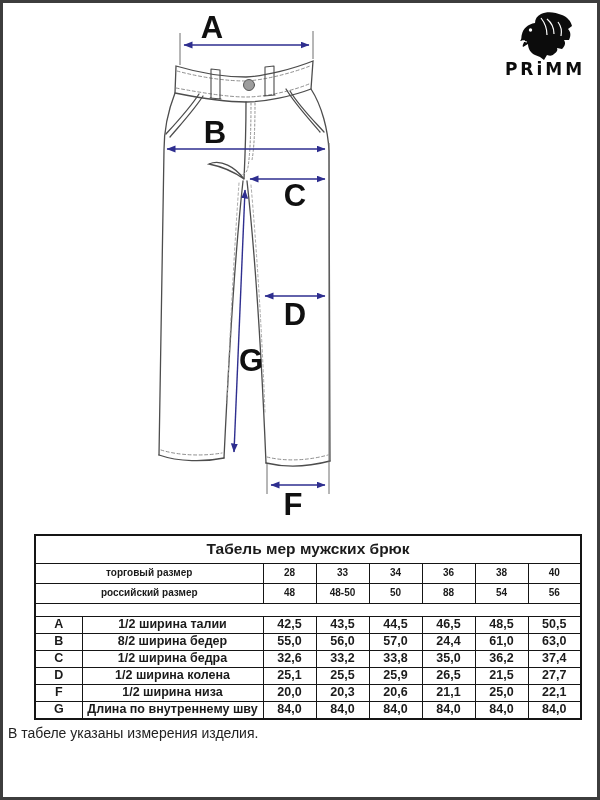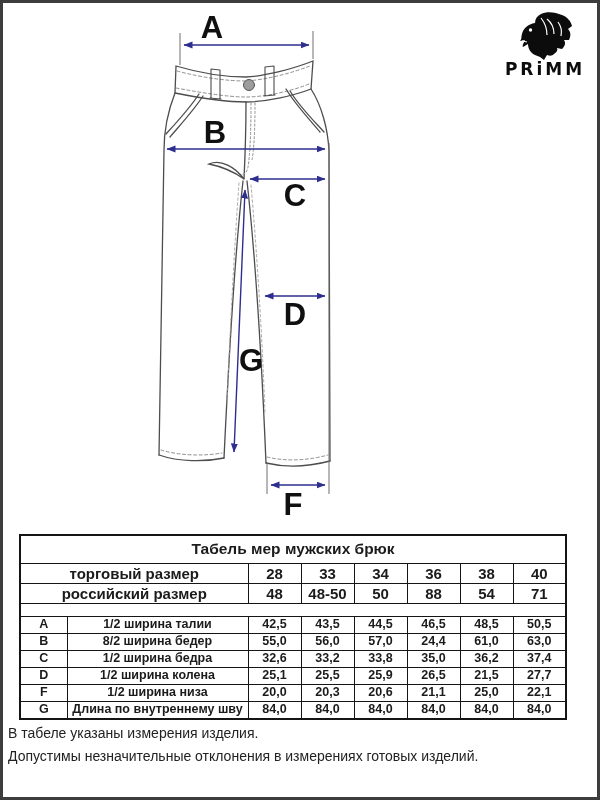--- a/index.html
+++ b/index.html
@@ -6,28 +6,28 @@
   .page{
     position:relative;width:600px;height:800px;box-sizing:border-box;
     background:#ffffff;border:3px solid #3d3d3d;overflow:hidden;
     font-family:"Liberation Sans",sans-serif;
   }
   .diagram-svg{position:absolute;left:0;top:0;}
   .logo-svg{position:absolute;left:494px;top:8px;}
   .logo-wordmark{font-family:"DejaVu Sans","Liberation Sans",sans-serif;font-weight:bold;font-size:17px;letter-spacing:3px;fill:#0c0c0c;}
   .dim-letter{font-family:"Liberation Sans",sans-serif;font-weight:bold;font-size:31px;fill:#101010;}
   .size-table{
-    position:absolute;left:16px;top:531px;width:546px;
+    position:absolute;left:31px;top:531px;width:546px;
     border-collapse:collapse;table-layout:fixed;
     border:2.5px solid #151515;
     font-weight:bold;color:#1b1b1b;
   }
   .size-table td{border:1.5px solid #151515;text-align:center;vertical-align:middle;padding:0;line-height:1.05;}
   .size-table tr.title-row td{height:27px;font-size:15.5px;}
-  .size-table tr.hdr-row td{height:19px;font-size:15px;}
+  .size-table tr.hdr-row td{height:19px;font-size:10px;}
   .size-table tr.spacer-row td{height:12px;}
   .size-table tr.data-row td{height:16px;font-size:12.5px;}
   .notes{position:absolute;left:5px;top:719px;color:#222;font-size:14px;line-height:23px;}
   .notes p{margin:0;}
 </style>
 </head>
 <body>
 
 <div class="page">
 
@@ -132,21 +132,21 @@
         <td>38</td>
         <td>40</td>
       </tr>
       <tr class="hdr-row">
         <td colspan="2">российский размер</td>
         <td>48</td>
         <td>48-50</td>
         <td>50</td>
         <td>88</td>
         <td>54</td>
-        <td>71</td>
+        <td>56</td>
       </tr>
       <tr class="spacer-row">
         <td colspan="8"></td>
       </tr>
       <tr class="data-row">
         <td>A</td>
         <td>1/2 ширина талии</td>
         <td>42,5</td>
         <td>43,5</td>
         <td>44,5</td>
@@ -202,16 +202,15 @@
         <td>84,0</td>
         <td>84,0</td>
         <td>84,0</td>
         <td>84,0</td>
       </tr>
     </tbody>
   </table>
 
   <div class="notes">
     <p>В табеле указаны измерения изделия.</p>
-    <p>Допустимы незначительные отклонения в измерениях готовых изделий.</p>
   </div>
 
 </div>
 
 </body></html>

